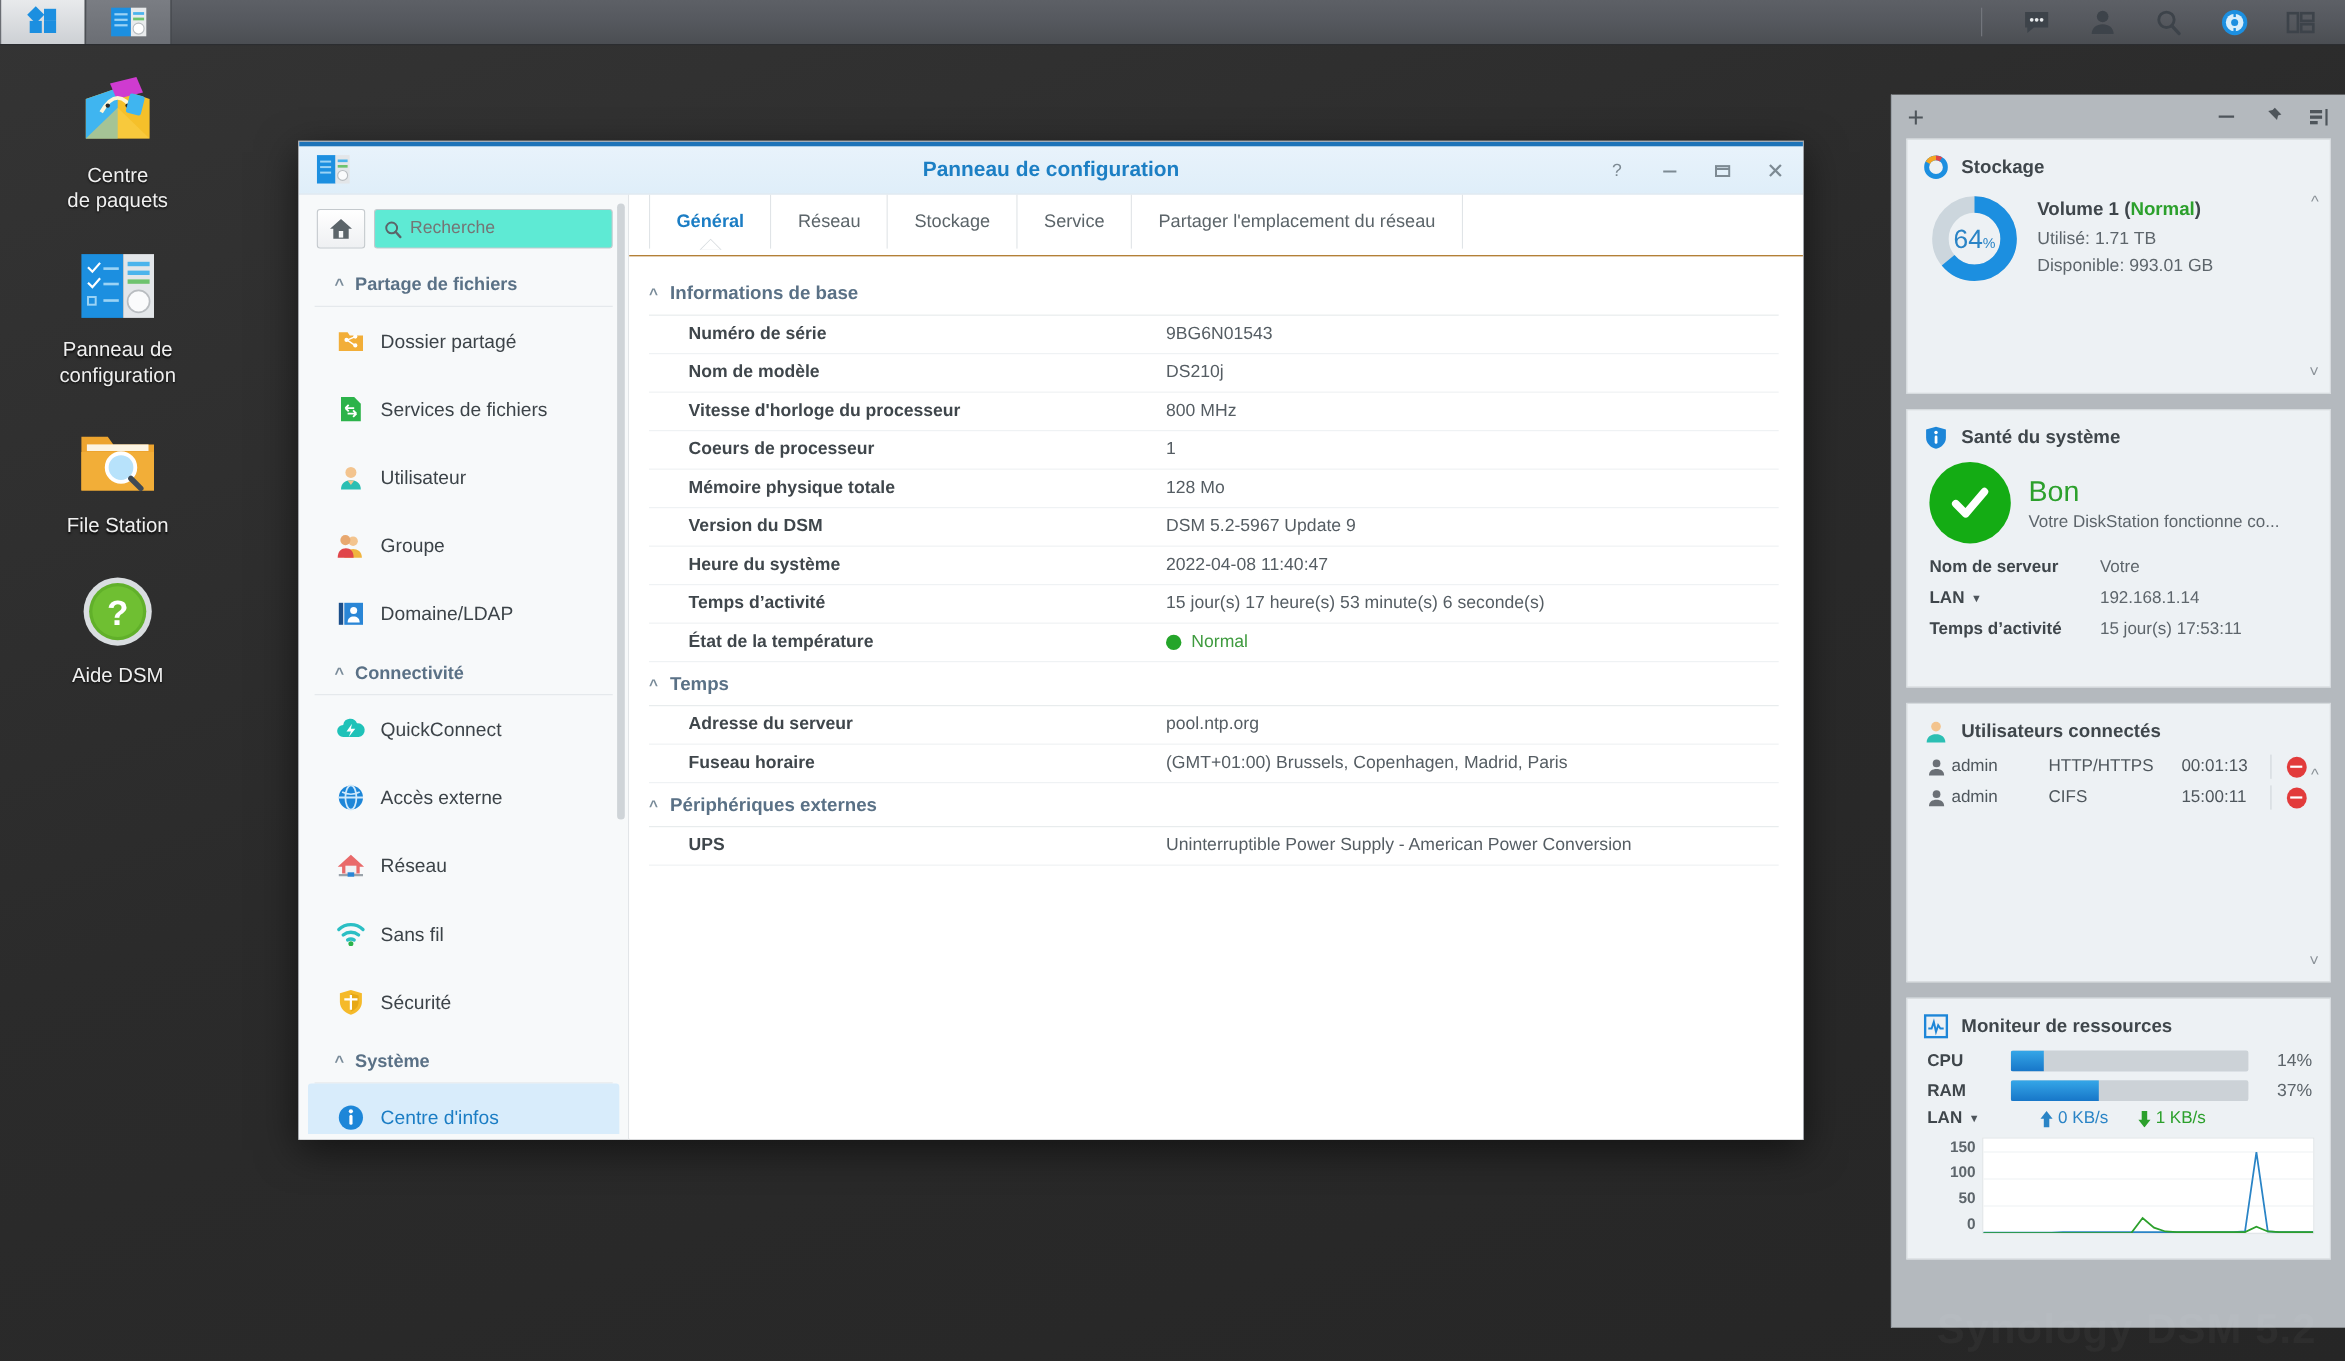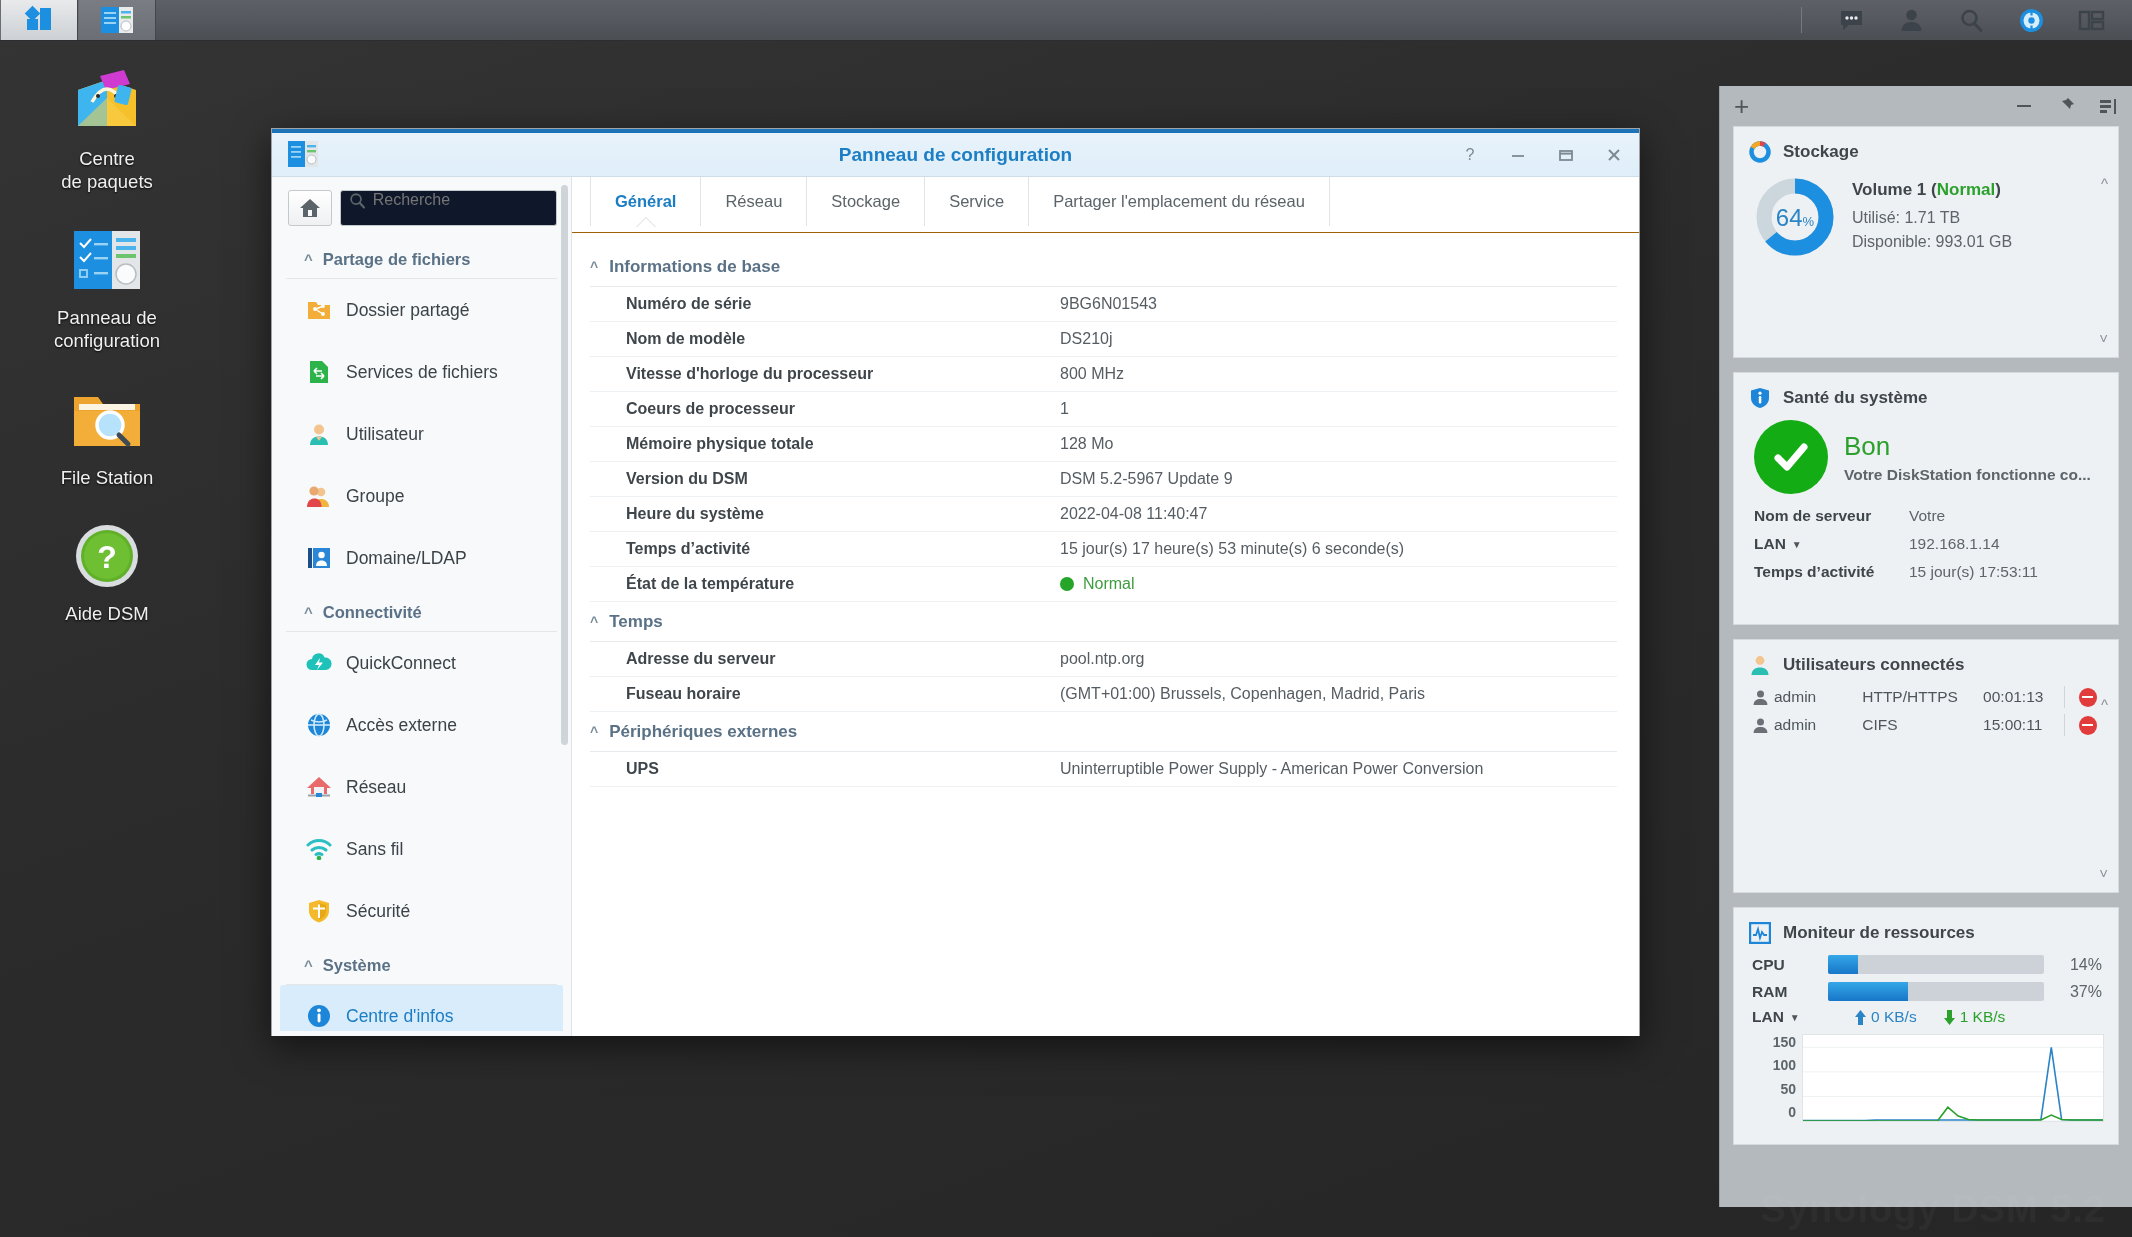--- a/index.html
+++ b/index.html
@@ -100,22 +100,22 @@
     border-right: 1px solid #dfe3e6;
     position: relative; overflow: hidden;
   }
   .nav-search-row { display:flex; align-items:center; gap:8px; padding: 13px 14px 10px 16px; }
   .home-btn {
     width: 44px; height: 36px; border:1px solid #c4c9cd; border-radius:3px;
     background: linear-gradient(180deg,#ffffff 0%, #eef0f2 100%);
     display:flex;align-items:center;justify-content:center; cursor:pointer;
   }
   .search-box {
-    flex:1; height:36px; border:1px solid #c4c9cd; border-radius:3px; background:#0f172a;
-    display:flex; align-items:flex-start; gap:7px; padding: 0 8px;
+    flex:1; height:36px; border:1px solid #c4c9cd; border-radius:3px; background:#5eead4;
+    display:flex; align-items:center; gap:7px; padding: 0 8px;
   }
   .search-box input {
     border:none; outline:none; font-size:16px; color:#6d7479; width: 100%;
     font-family:"Liberation Sans", sans-serif; background:transparent;
   }
   .nav-scroll { height: 795px; overflow:hidden; position:relative; }
   .nav-group-hd {
     display:flex; align-items:center; gap:10px;
     padding: 14px 0 9px 18px; font-size:16.5px; font-weight:bold; color:#5a7186;
     border-bottom:1px solid #e3e7ea; margin: 0 14px 0 14px;
@@ -212,21 +212,21 @@
   .st-line { font-size:16px; color:#5d656b; line-height:1.5; }
 
   
   .health-body { display:flex; align-items:center; gap:16px; padding: 4px 14px 8px 20px; }
   .check-circle {
     width:74px;height:74px;border-radius:50%;background:#14ac14;
     display:flex;align-items:center;justify-content:center; flex:0 0 74px;
   }
   .health-right { padding-top: 2px; }
   .health-bon { font-size:26px; color:#2ca02c; line-height:1.1; }
-  .health-sub { font-size:15.5px; color:#5d656b; margin-top:5px;font-weight:bold;}
+  .health-sub { font-size:15.5px; color:#5d656b; margin-top:5px;}
   .kv-row { display:flex; padding: 5px 14px 5px 20px; font-size:15.5px; }
   .kv-row .kk { width: 155px; font-weight:bold; color:#3f464b; display:flex;align-items:center;gap:6px;}
   .kv-row .vv { color:#5d656b; }
   .caret-dn { font-size:10px; color:#4e555b; }
 
   
   .user-row {
     display:flex; align-items:center; padding: 3px 21px 3px 18px; font-size:15.5px; color:#4e565c;
   }
   .user-row .uico { width:22px;flex:0 0 22px;display:flex;align-items:center;}

